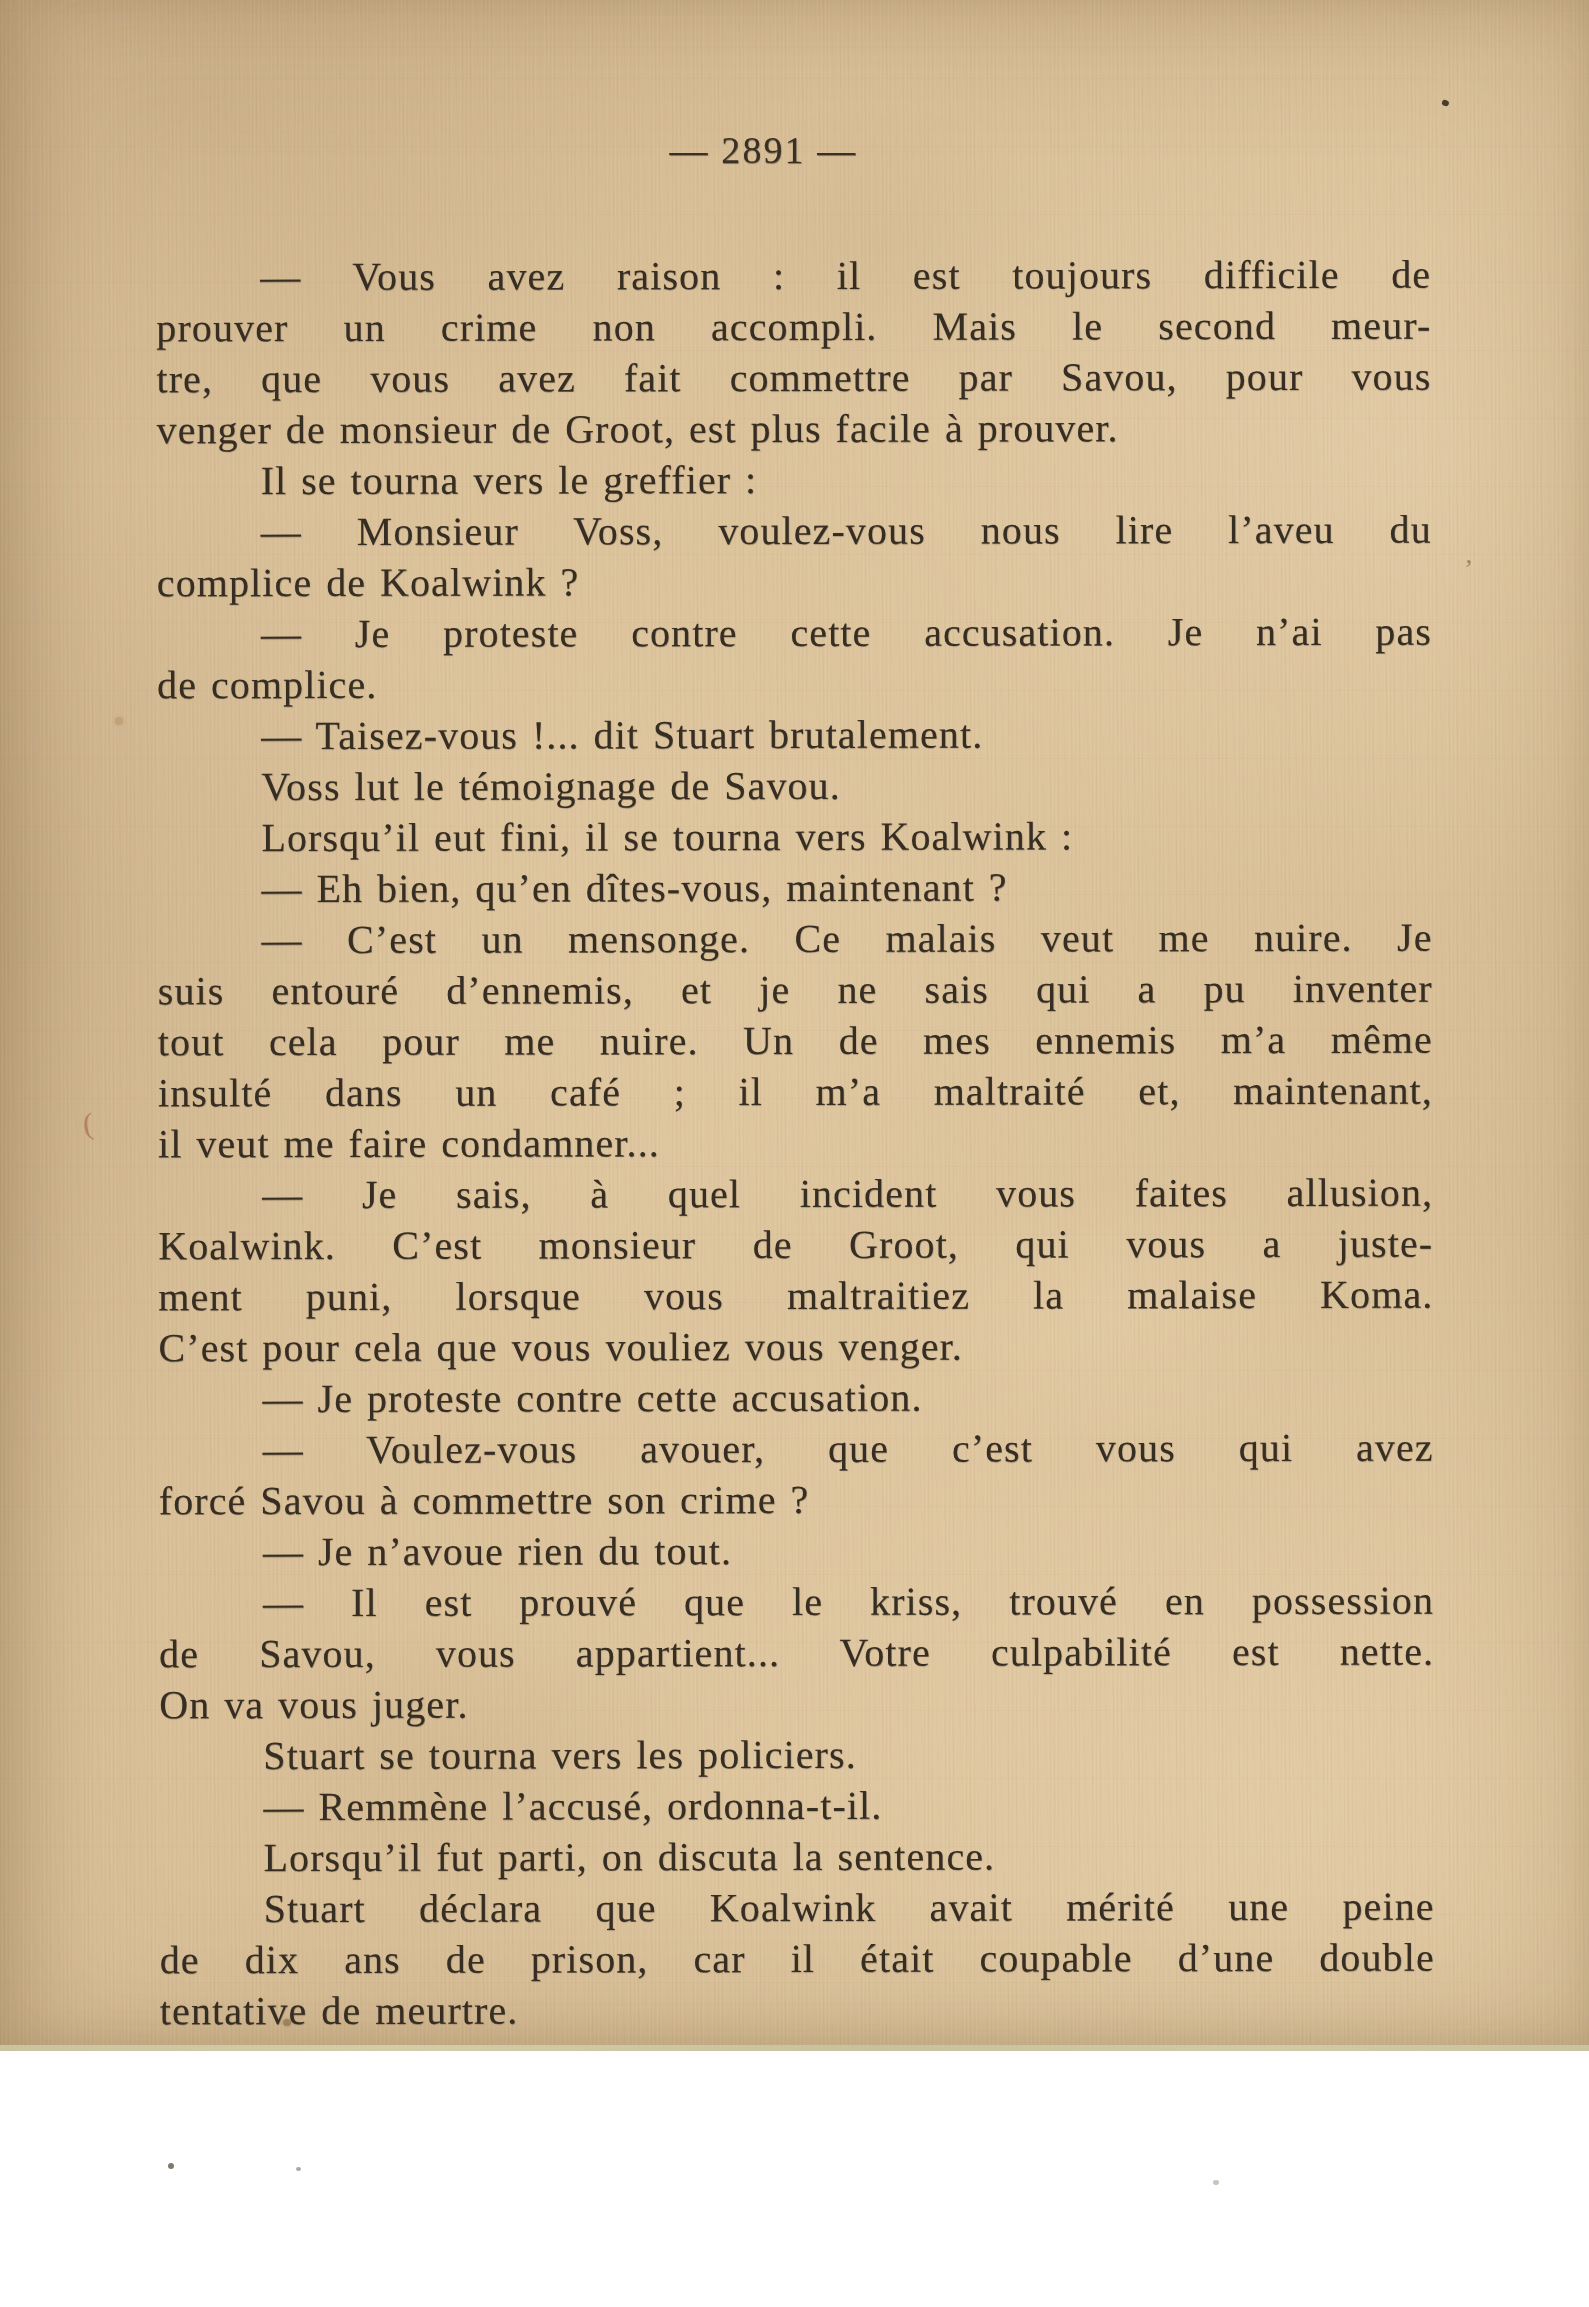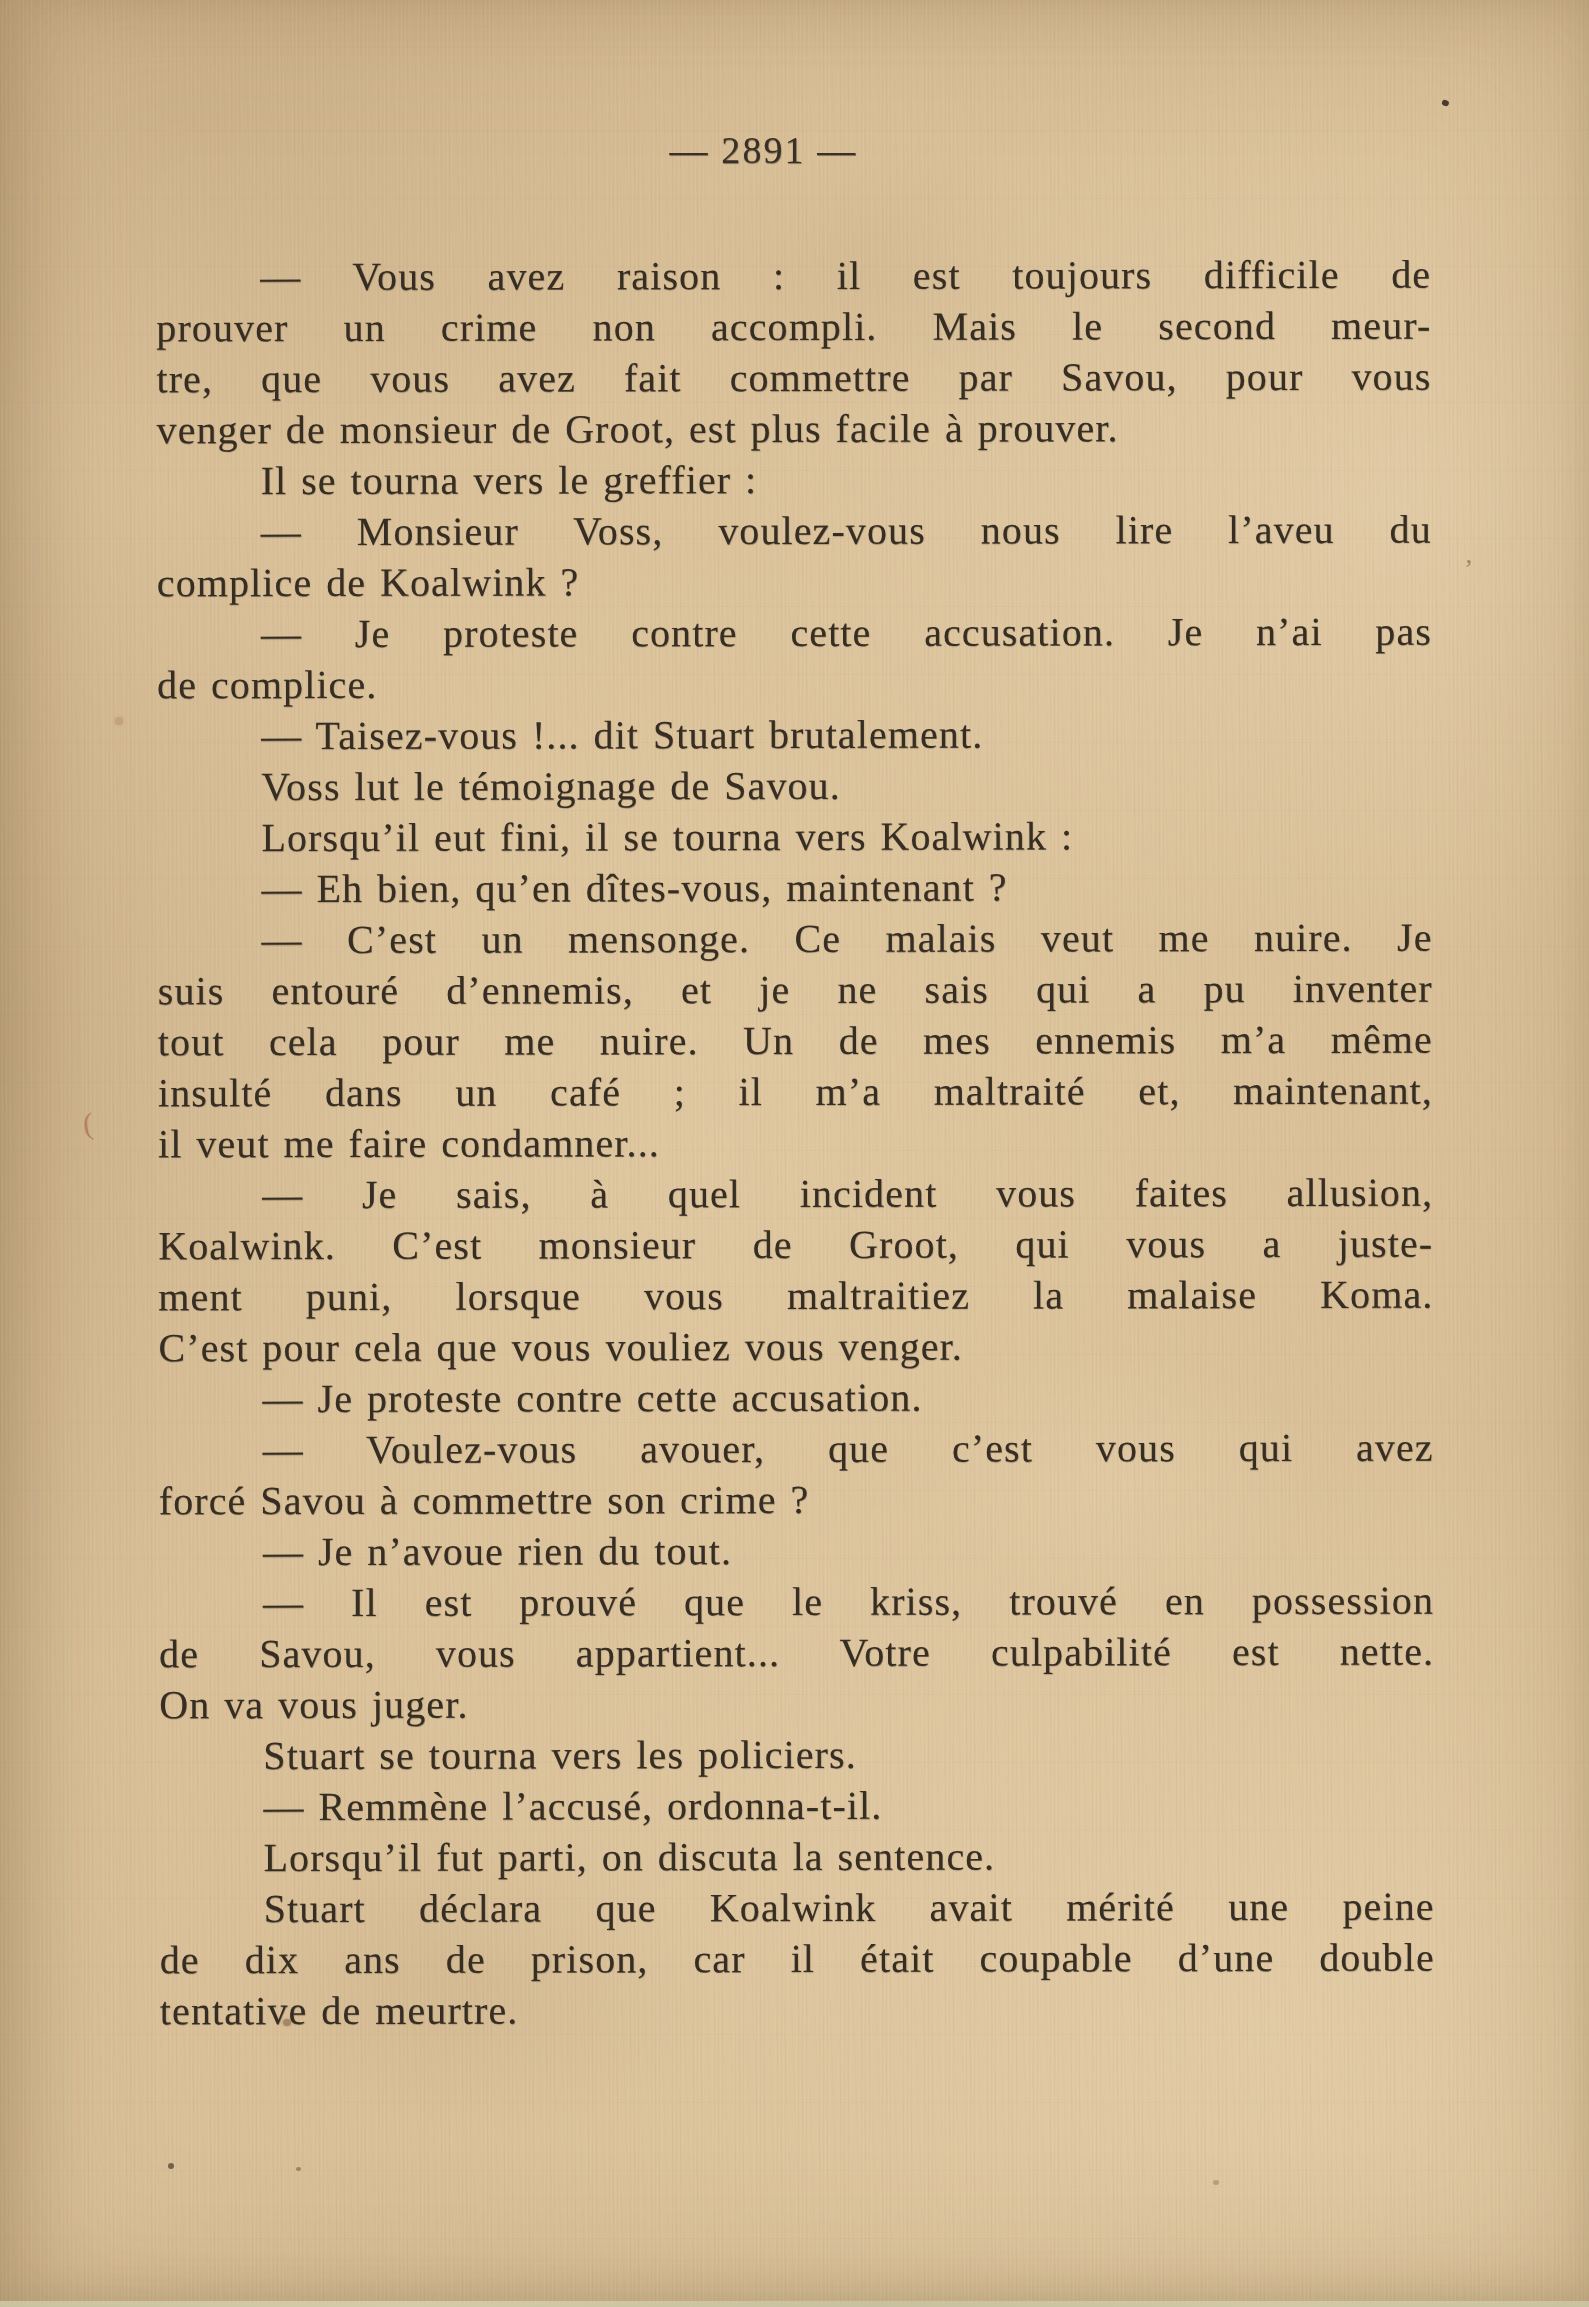--- a/index.html
+++ b/index.html
@@ -3,21 +3,21 @@
 <meta charset="utf-8">
 <style>
   html, body { margin: 0; padding: 0; }
   body {
     width: 1589px; height: 2307px;
     overflow: hidden;
     font-family: "Liberation Serif", "DejaVu Serif", serif;
   }
   .page {
     position: relative;
-    width: 1589px; height: 2307px;
+    width: 1589px; height: 2051px;
     background-color: #d9c099;
     background-image:
       radial-gradient(1053px 632px at 12% 5%, rgba(120,85,40,0.13), transparent 60%),
       radial-gradient(632px 983px at 2% 45%, rgba(110,80,45,0.10), transparent 65%),
       radial-gradient(1123px 772px at 88% 22%, rgba(255,243,214,0.20), transparent 60%),
       radial-gradient(1334px 983px at 80% 88%, rgba(255,241,208,0.22), transparent 65%),
       radial-gradient(912px 1334px at 45% 50%, rgba(255,238,202,0.15), transparent 70%),
       radial-gradient(351px 211px at 30% 86%, rgba(125,92,50,0.07), transparent 70%),
       radial-gradient(295px 182px at 70% 64%, rgba(255,240,205,0.12), transparent 70%),
       radial-gradient(267px 211px at 55% 12%, rgba(130,95,55,0.06), transparent 70%);

